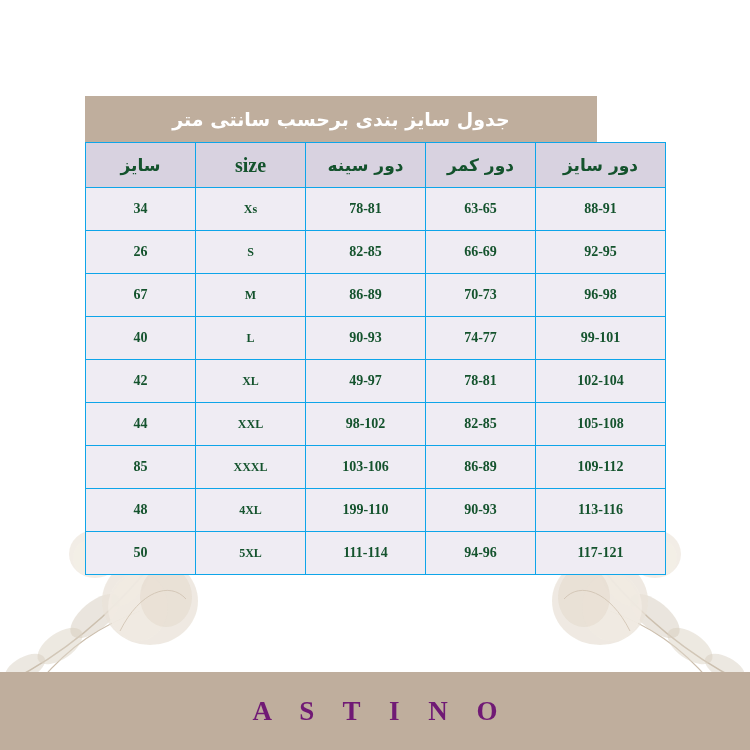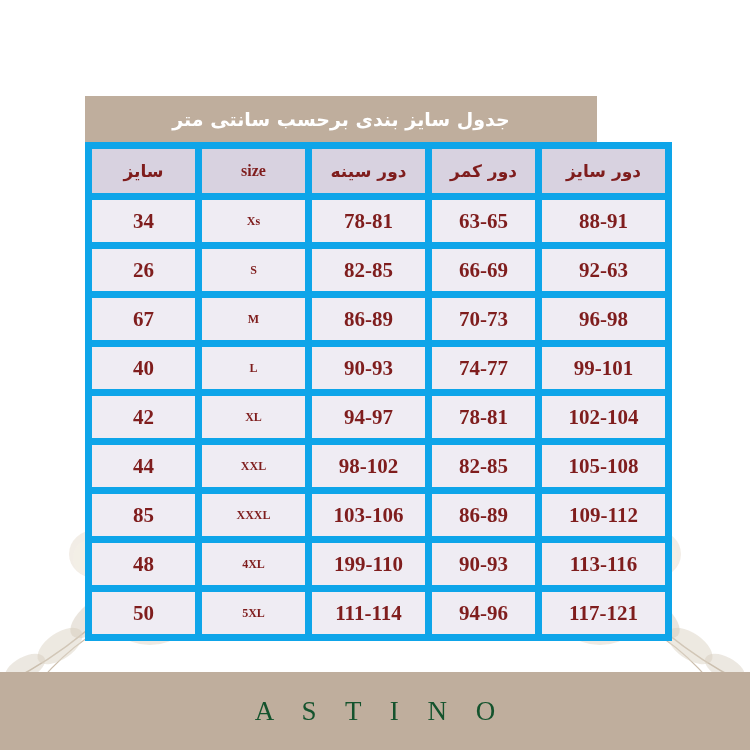--- a/index.html
+++ b/index.html
@@ -22,25 +22,25 @@
     bottom: 0;
     width: 750px;
     height: 78px;
     background: #bfae9d;
     display: flex;
     align-items: center;
     justify-content: center;
     z-index: 5;
   }
   .brand {
-    color: #14532d;
+    color: #701a75;
     font-family: "Liberation Serif", serif;
     font-size: 27px;
     letter-spacing: 11px;
-    font-weight: 400;
+    font-weight: 700;
     text-indent: 11px;
   }
 
   
   .floral {
     position: absolute;
     bottom: 60px;
     z-index: 1;
     pointer-events: none;
   }
@@ -68,41 +68,41 @@
     letter-spacing: 0px;
   }
   table.size-table {
     border-collapse: collapse;
     width: 580px;
     table-layout: fixed;
     direction: rtl;
   }
   table.size-table th,
   table.size-table td {
-    border: 7px solid #0ea5e9;
+    border: 1px solid #0ea5e9;
     text-align: center;
     font-family: "Liberation Serif", serif;
-    color: #7f1d1d;
+    color: #14532d;
   }
   table.size-table thead th {
     background: #d8d2e0;
     height: 42px;
     font-size: 17px;
     font-weight: bold;
     font-family: "DejaVu Sans", sans-serif;
   }
   table.size-table thead th.latin {
     font-family: "Liberation Serif", serif;
     font-weight: bold;
-    font-size: 16px;
+    font-size: 20px;
   }
   table.size-table tbody td {
     background: #efecf3;
     height: 40px;
-    font-size: 21px;
+    font-size: 14px;
     font-weight: bold;
   }
   table.size-table tbody td.letter {
     font-size: 12px;
   }
   
   col.c0 { width: 130px; }
   col.c1 { width: 110px; }
   col.c2 { width: 120px; }
   col.c3 { width: 110px; }
@@ -182,21 +182,21 @@
     </thead>
     <tbody>
       <tr>
         <td>88-91</td>
         <td>63-65</td>
         <td>78-81</td>
         <td class="letter">Xs</td>
         <td>34</td>
       </tr>
       <tr>
-        <td>92-63</td>
+        <td>92-95</td>
         <td>66-69</td>
         <td>82-85</td>
         <td class="letter">S</td>
         <td>26</td>
       </tr>
       <tr>
         <td>96-98</td>
         <td>70-73</td>
         <td>86-89</td>
         <td class="letter">M</td>
@@ -205,21 +205,21 @@
       <tr>
         <td>99-101</td>
         <td>74-77</td>
         <td>90-93</td>
         <td class="letter">L</td>
         <td>40</td>
       </tr>
       <tr>
         <td>102-104</td>
         <td>78-81</td>
-        <td>94-97</td>
+        <td>49-97</td>
         <td class="letter">XL</td>
         <td>42</td>
       </tr>
       <tr>
         <td>105-108</td>
         <td>82-85</td>
         <td>98-102</td>
         <td class="letter">XXL</td>
         <td>44</td>
       </tr>

